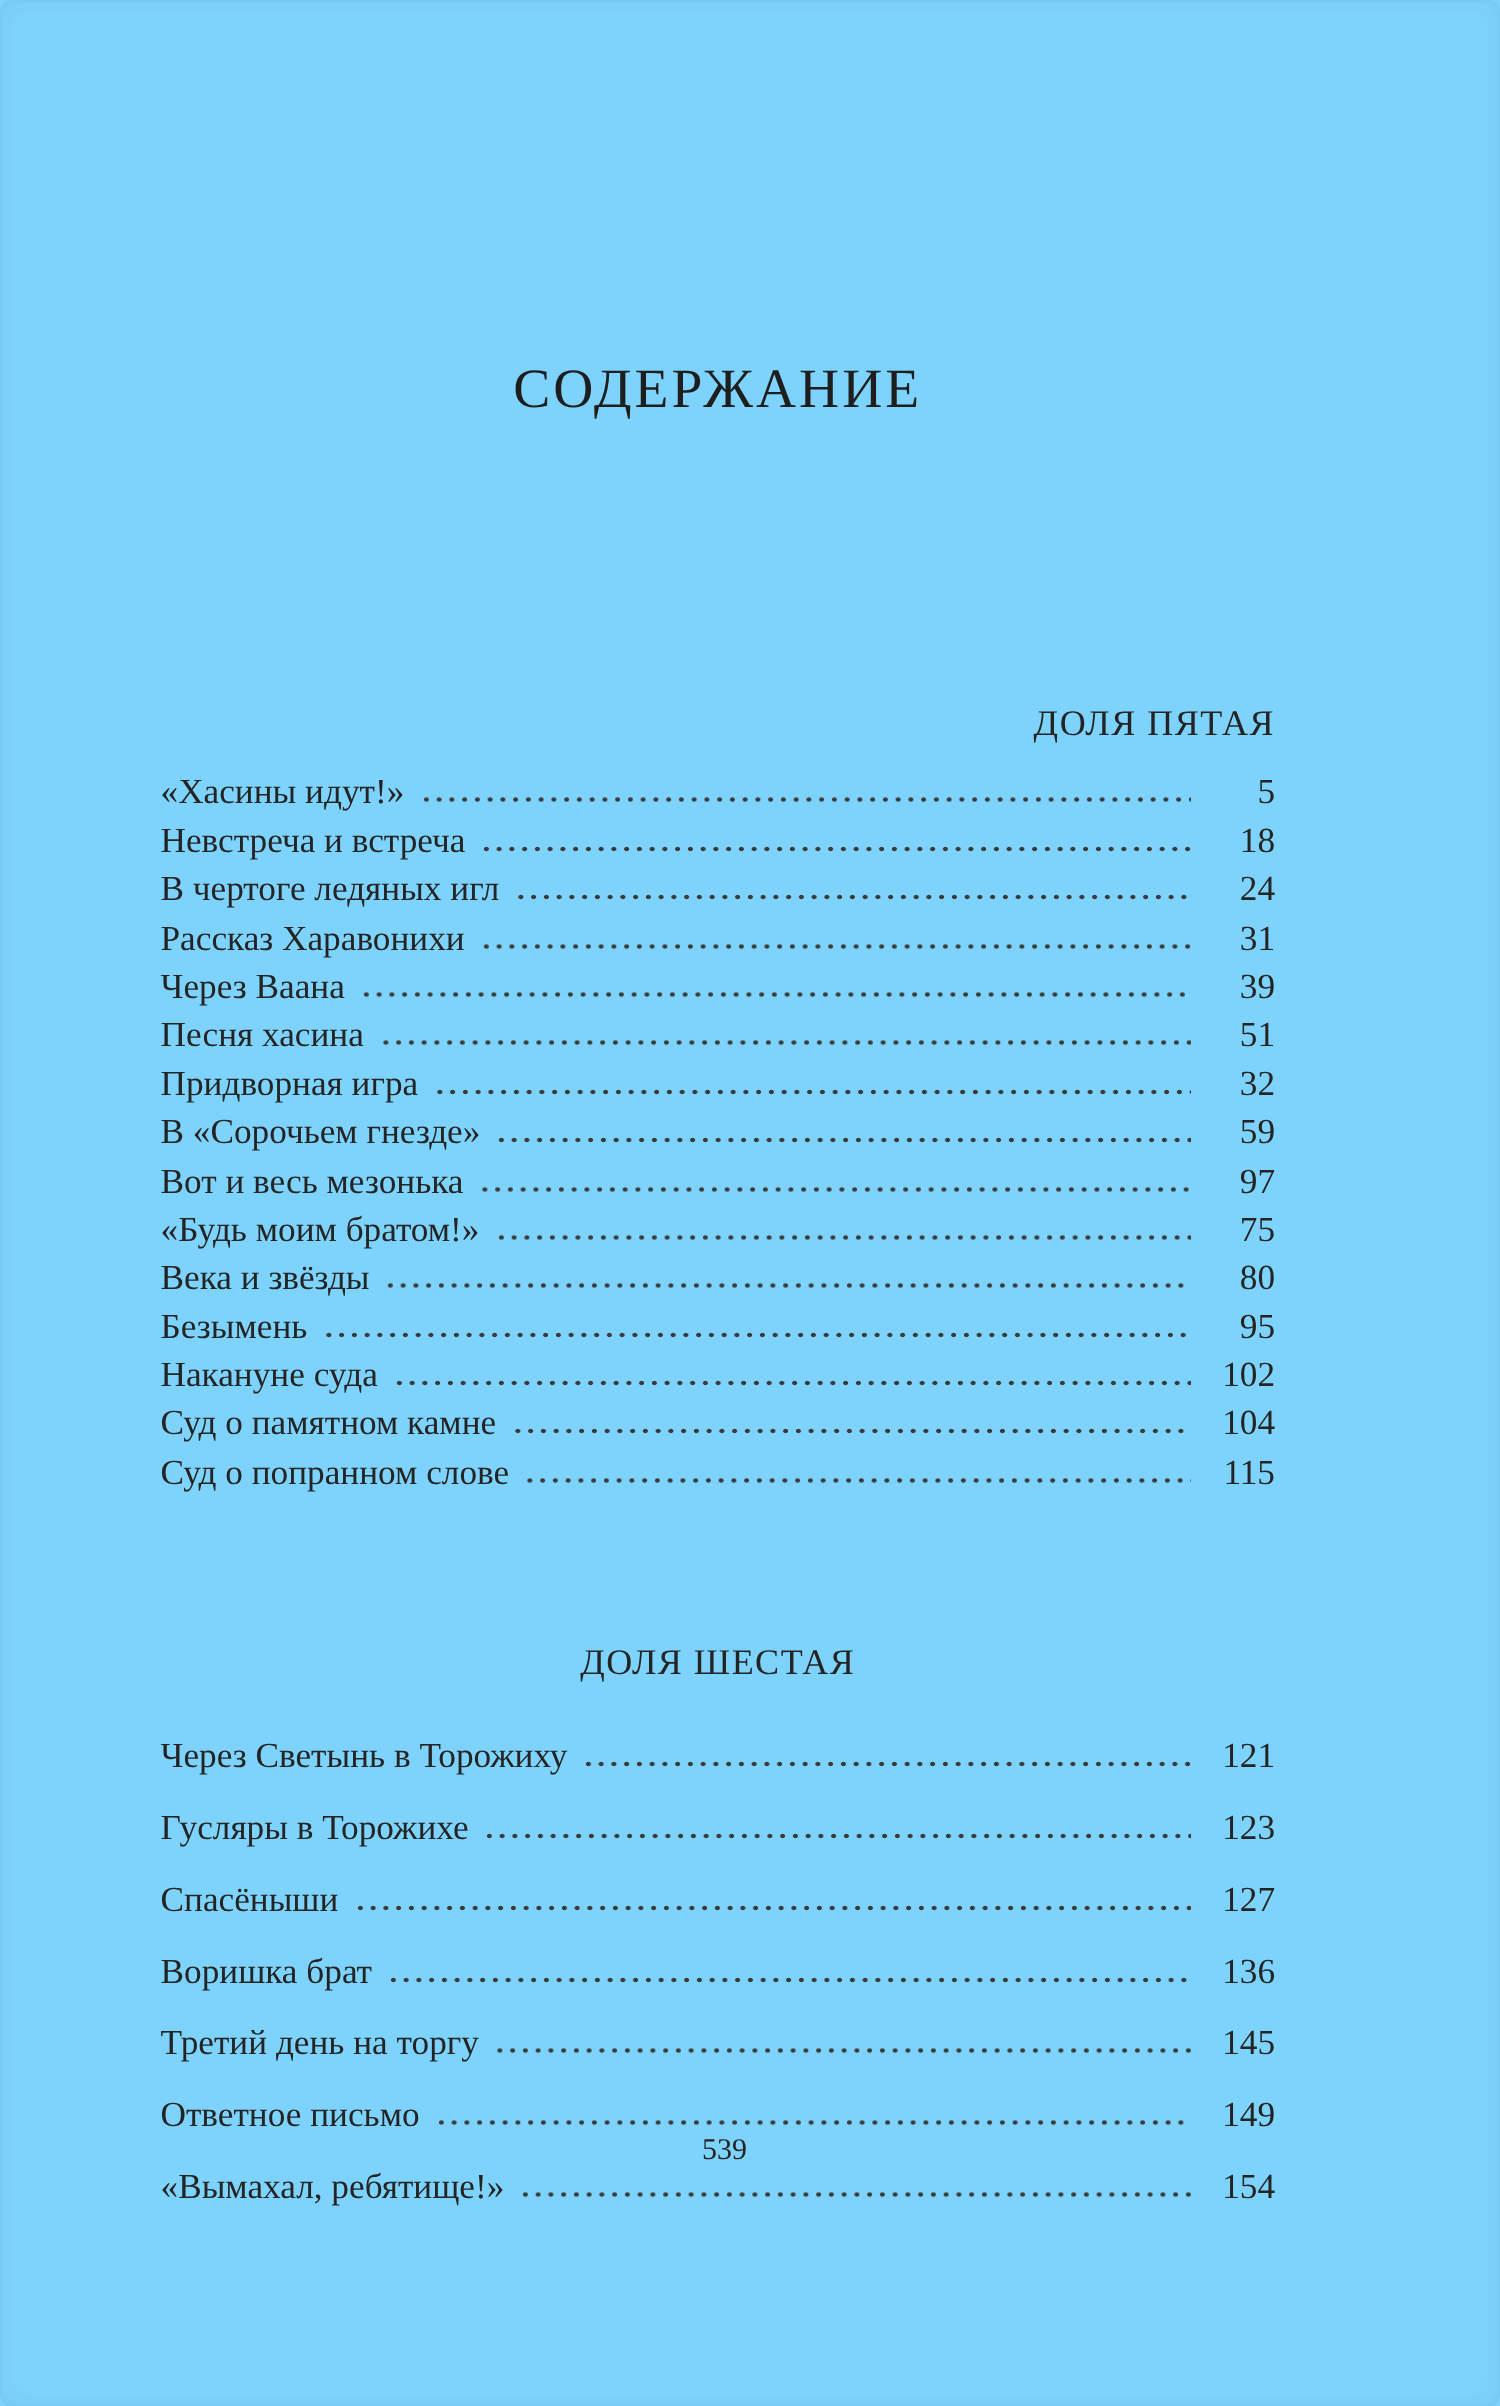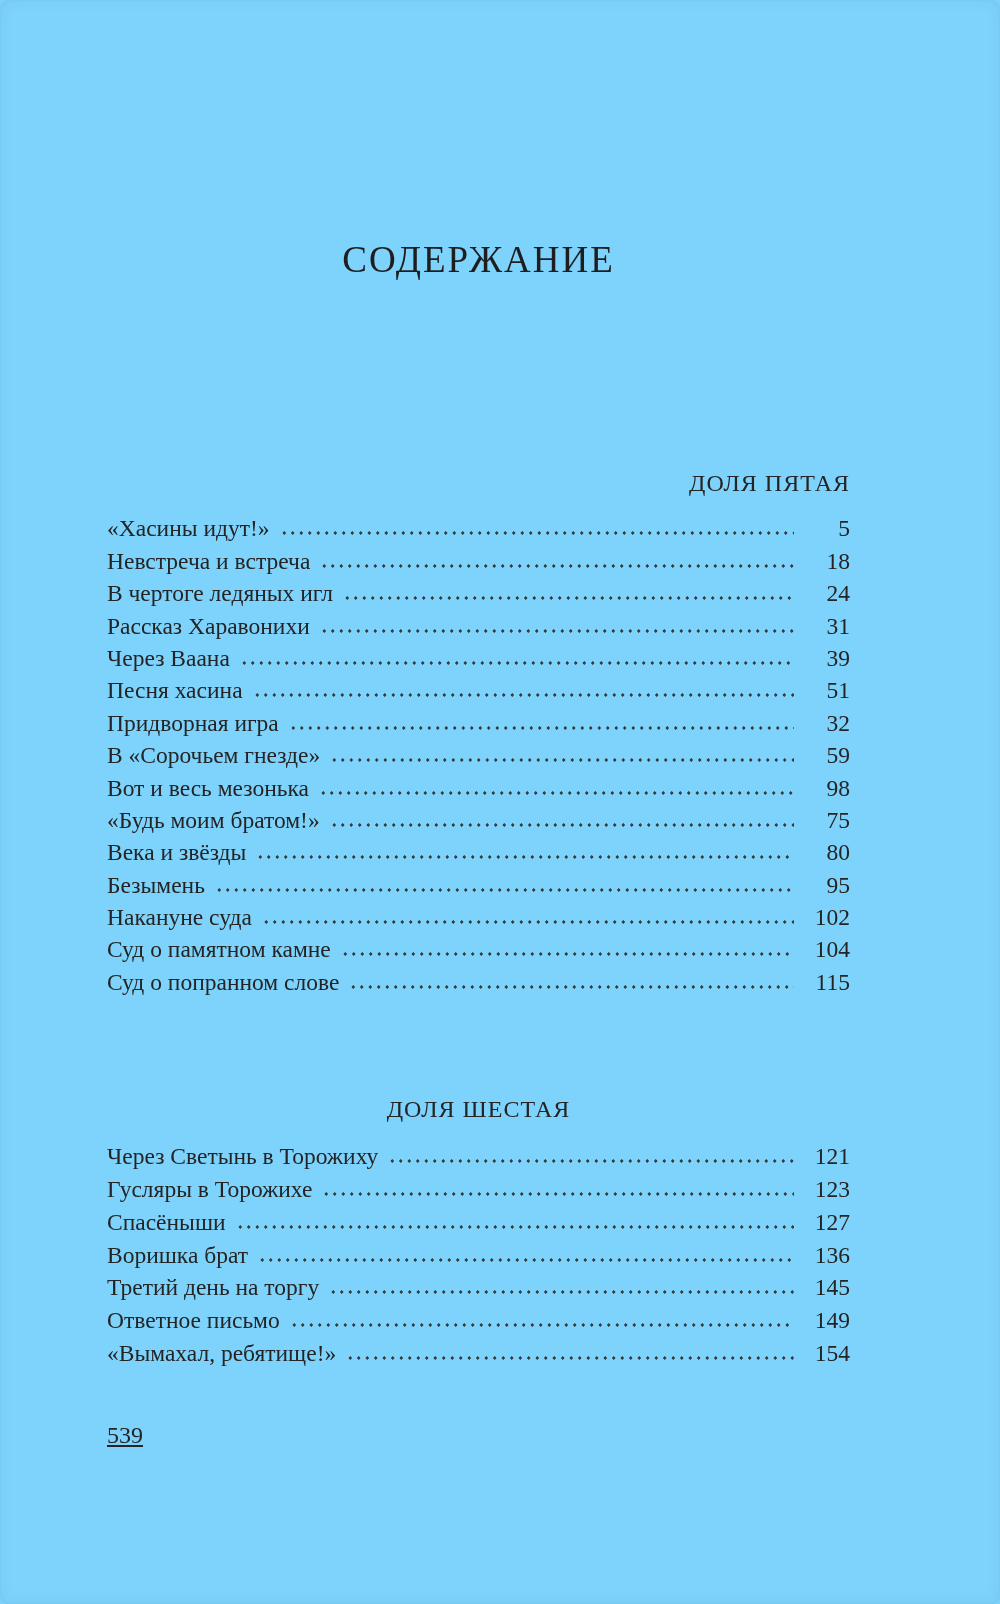--- a/index.html
+++ b/index.html
@@ -59,21 +59,21 @@
   .toc-list.first  { top: 512px; }
   .toc-list.second { top: 1139px; }
 
   .toc-row {
     display: flex;
     align-items: flex-end;
     height: 32.4px;
     padding-bottom: 2px;
     box-sizing: border-box;
   }
-  .toc-list.second .toc-row { height: 32.9px; }
+  .toc-list.second .toc-row { height: 32.9px; margin-top: 15px; }
 
   .toc-title {
     font-size: 23.5px;
     white-space: nowrap;
     color: #242424;
   }
   .leader {
     flex: 1;
     align-self: flex-end;
     height: 8px;
@@ -88,23 +88,23 @@
     text-align: right;
     font-size: 23.5px;
     color: #242424;
   }
 
   .page-footer {
     position: absolute;
     top: 1422px;
     left: 107px;
     width: 752px;
-    font-size: 24px;
-    color: #242424;
-    text-decoration: underline;
+    text-align: center;
+    font-size: 20px;
+    color: #242424;
   }
 </style>
 </head>
 <body>
 
 <div class="page">
 
   <div class="doc-title">СОДЕРЖАНИЕ</div>
 
   <div class="section-heading first">ДОЛЯ ПЯТАЯ</div>
@@ -146,21 +146,21 @@
         <span class="toc-page">32</span>
       </div>
     <div class="toc-row">
         <span class="toc-title">В «Сорочьем гнезде»</span>
         <span class="leader"></span>
         <span class="toc-page">59</span>
       </div>
     <div class="toc-row">
         <span class="toc-title">Вот и весь мезонька</span>
         <span class="leader"></span>
-        <span class="toc-page">98</span>
+        <span class="toc-page">97</span>
       </div>
     <div class="toc-row">
         <span class="toc-title">«Будь моим братом!»</span>
         <span class="leader"></span>
         <span class="toc-page">75</span>
       </div>
     <div class="toc-row">
         <span class="toc-title">Века и звёзды</span>
         <span class="leader"></span>
         <span class="toc-page">80</span>

